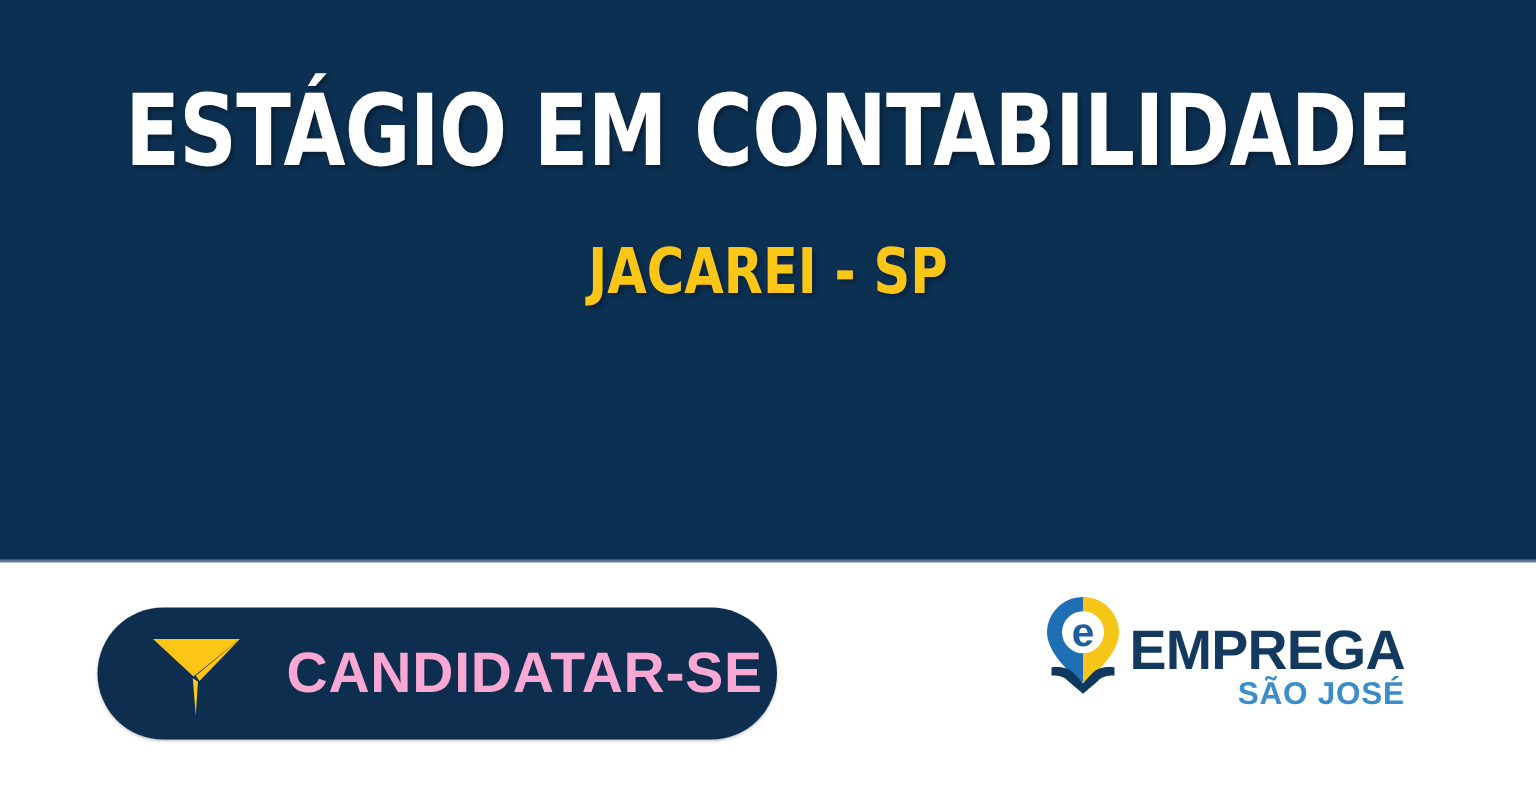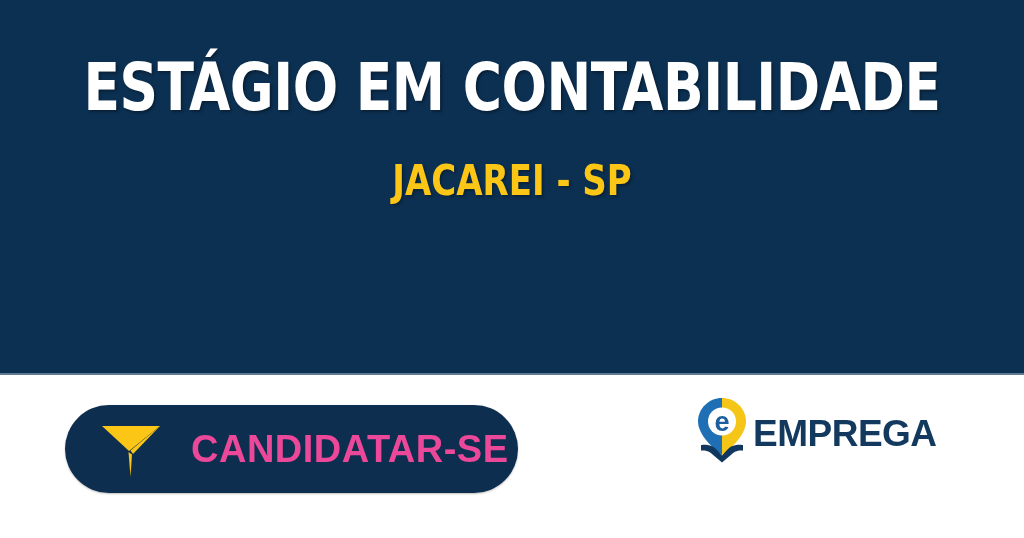--- a/index.html
+++ b/index.html
@@ -101,21 +101,21 @@
 
   .apply-icon {
     width: 64px;
     height: 64px;
     flex: 0 0 64px;
     display: block;
   }
 
   .apply-label {
     margin-left: 28px;
-    color: #ec4899;
+    color: #f9a8d4;
     font-family: "Liberation Sans", sans-serif;
     font-weight: 700;
     font-size: 38px;
     letter-spacing: 0.5px;
     line-height: 1;
     white-space: nowrap;
   }
 
   
   .brand-logo {
@@ -206,17 +206,18 @@
 
           <circle cx="27" cy="24.5" r="14" fill="#ffffff"></circle>
 
           <text x="27" y="33.5" text-anchor="middle" font-family="'Liberation Sans', sans-serif" font-size="27" font-weight="700" fill="#1b5f9e">e</text>
 
           <path d="M6 48 C6 48 16 46 21.5 52.5 L27 58.5 L32.5 52.5 C38 46 48 48 48 48 L48 53.5 C48 53.5 41 52.5 37 57 L27 65.5 L17 57 C13 52.5 6 53.5 6 53.5 Z" fill="#10385e"></path>
         </svg>
       </span>
       <span class="brand-wordmark">
         <span class="brand-name">EMPREGA</span>
+        <span class="brand-city">SÃO JOSÉ</span>
       </span>
     </div>
 
   </div>
 </div>
 
 </body></html>

